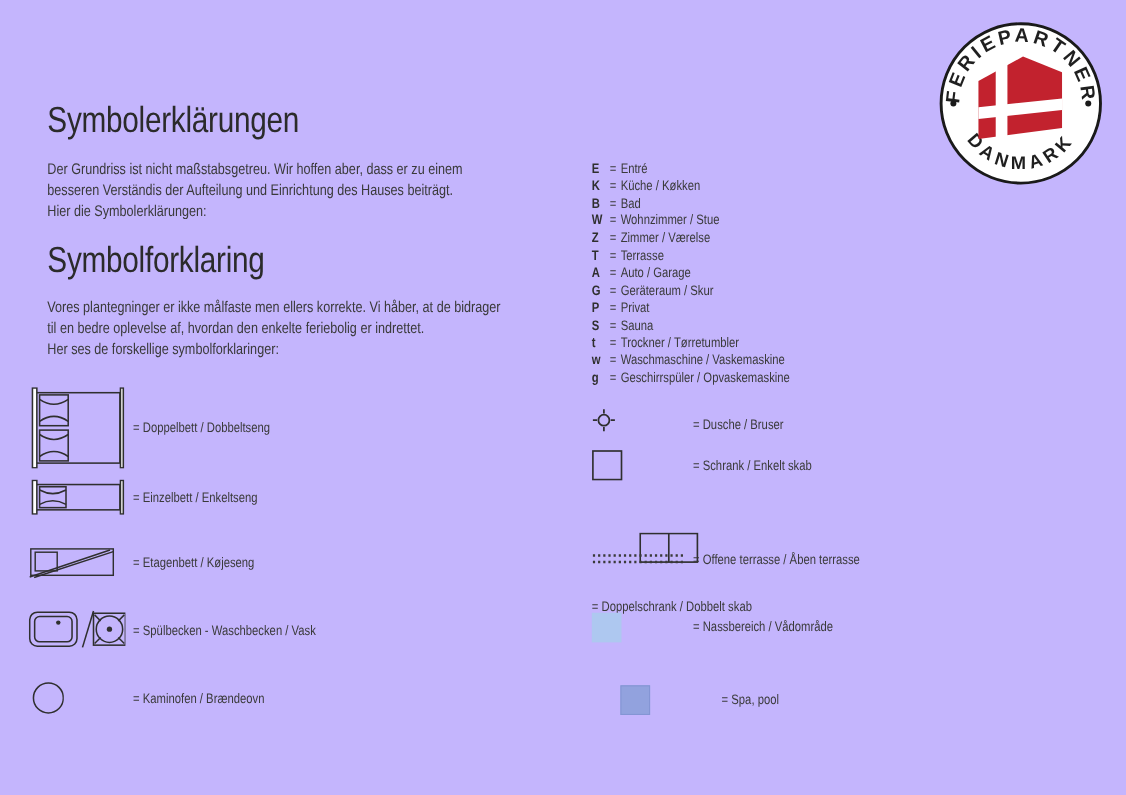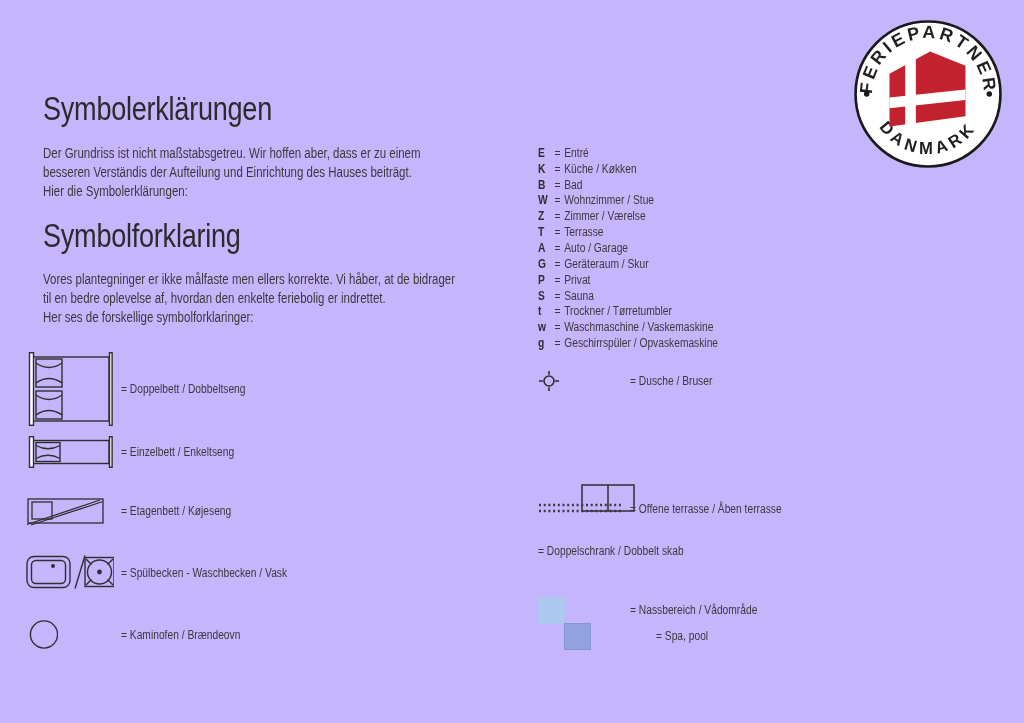--- a/index.html
+++ b/index.html
@@ -203,35 +203,43 @@
 
   <div class="sym-row left" style="top:619px;height:31px;">
     <span class="sym-cell-l">
       <svg class="glyph" width="32" height="31" viewBox="0 0 32 31">
         <circle cx="18" cy="15.5" r="13.6" fill="none" stroke="#2f2f2f" stroke-width="1.4"></circle>
       </svg>
     </span>
     <span class="sym-label condense">= Kaminofen / Brændeovn</span>
   </div>
 
-  <div class="sym-row right" style="top:369px;height:24px;">
+  <div class="sym-row right" style="top:369px;height:24px;align-items:flex-end;">
     <span class="sym-cell-r">
       <svg class="glyph" width="22" height="22" viewBox="0 0 22 22">
         <g stroke="#2f2f2f" stroke-width="1.6" fill="none">
           <circle cx="11" cy="11" r="5"></circle>
           <line x1="11" y1="1" x2="11" y2="4.8"></line>
           <line x1="11" y1="17.2" x2="11" y2="21"></line>
           <line x1="1" y1="11" x2="4.8" y2="11"></line>
           <line x1="17.2" y1="11" x2="21" y2="11"></line>
         </g>
       </svg>
     </span>
     <span class="sym-label condense">= Dusche / Bruser</span>
   </div>
 
+  <div class="sym-row right" style="top:409px;height:28px;">
+    <span class="sym-cell-r">
+      <svg class="glyph" width="30" height="28" viewBox="0 0 30 28">
+        <rect x="1" y="1" width="26" height="26" fill="none" stroke="#2f2f2f" stroke-width="1.5"></rect>
+      </svg>
+    </span>
+    <span class="sym-label condense">= Schrank / Enkelt skab</span>
+  </div>
 
   <div class="sym-row right" style="top:452px;height:28px;flex-direction:column;">
     <span class="sym-cell-r">
       <svg class="glyph" width="56" height="28" viewBox="0 0 56 28">
         <g fill="none" stroke="#2f2f2f" stroke-width="1.5">
           <rect x="1" y="1" width="52" height="26"></rect>
           <line x1="27" y1="1" x2="27" y2="27"></line>
         </g>
       </svg>
     </span>
@@ -244,21 +252,21 @@
         <g stroke="#3a3a3a" stroke-width="2.3">
           <line x1="1" y1="3" x2="85" y2="3" stroke-dasharray="2 2.7"></line>
           <line x1="1" y1="9" x2="85" y2="9" stroke-dasharray="2 2.7"></line>
         </g>
       </svg>
     </span>
     <span class="sym-label condense">= Offene terrasse / Åben terrasse</span>
   </div>
 
 
-  <div class="sym-row right" style="top:596px;height:28px;">
+  <div class="sym-row right" style="top:556px;height:28px;">
     <span class="sym-cell-r">
       <span class="swatch" style="background:#aec8f0;"></span>
     </span>
     <span class="sym-label condense">= Nassbereich / Vådområde</span>
   </div>
 
   <div class="sym-row right" style="top:622px;height:28px;padding-left:26px;">
     <span class="sym-cell-r">
       <span class="swatch" style="background:#92a2de;border:1px solid #8495d4;box-sizing:border-box;"></span>
     </span>

